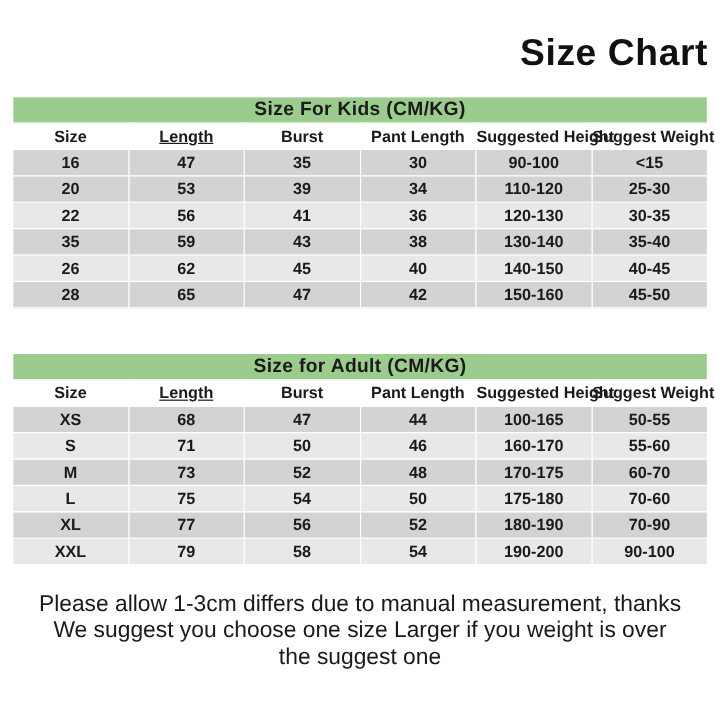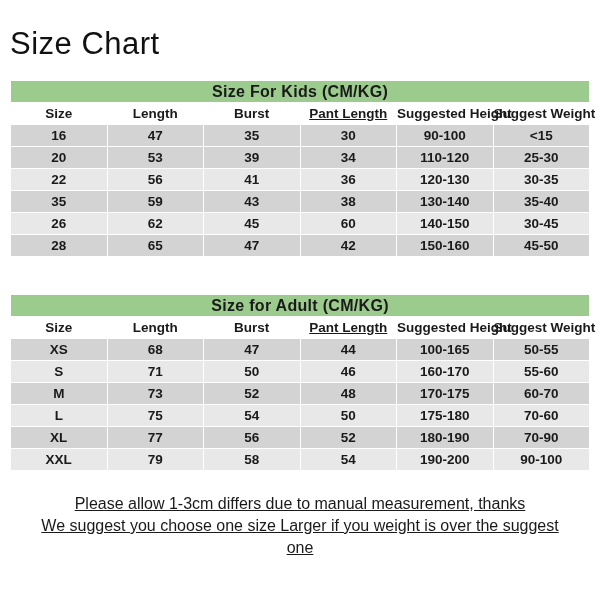--- a/index.html
+++ b/index.html
@@ -15,23 +15,23 @@
     overflow: hidden;
   }
   .page {
     width: 600px;
     height: 600px;
     box-sizing: border-box;
     padding: 0 10px;
     position: relative;
   }
   .title {
-    text-align: left;
+    text-align: right;
     font-size: 31px;
-    font-weight: normal;
+    font-weight: bold;
     letter-spacing: 0.5px;
     margin: 26px 0 18px 0;
     color: #111111;
   }
   table.chart {
     width: 580px;
     margin: 12px auto;
     border-collapse: collapse;
     table-layout: fixed;
   }
@@ -73,29 +73,28 @@
   }
   .spacer {
     height: 13px;
   }
   .notes {
     margin: 22px auto 0 auto;
     width: 540px;
     text-align: center;
   }
   .notes div {
-    font-size: 16px;
+    font-size: 19px;
     line-height: 22px;
     color: #1a1a1a;
-    text-decoration: underline;
   }
   .c0 { width: 52px; }
-  .c1 { width: 72px; }
+  .c1 { width: 72px; text-decoration: underline; }
   .c2 { width: 68px; }
-  .c3 { width: 104px; text-decoration: underline; }
+  .c3 { width: 104px; }
   .c4 { width: 156px; }
   .c5 { width: 128px; }
 </style>
 </head>
 <body>
 
 <div class="page">
 
   <div class="title">Size Chart</div>
 
@@ -141,23 +140,23 @@
         <td>59</td>
         <td>43</td>
         <td>38</td>
         <td>130-140</td>
         <td>35-40</td>
       </tr>
       <tr class="row-b">
         <td>26</td>
         <td>62</td>
         <td>45</td>
-        <td>60</td>
+        <td>40</td>
         <td>140-150</td>
-        <td>30-45</td>
+        <td>40-45</td>
       </tr>
       <tr class="row-a">
         <td>28</td>
         <td>65</td>
         <td>47</td>
         <td>42</td>
         <td>150-160</td>
         <td>45-50</td>
       </tr>
     </tbody>

